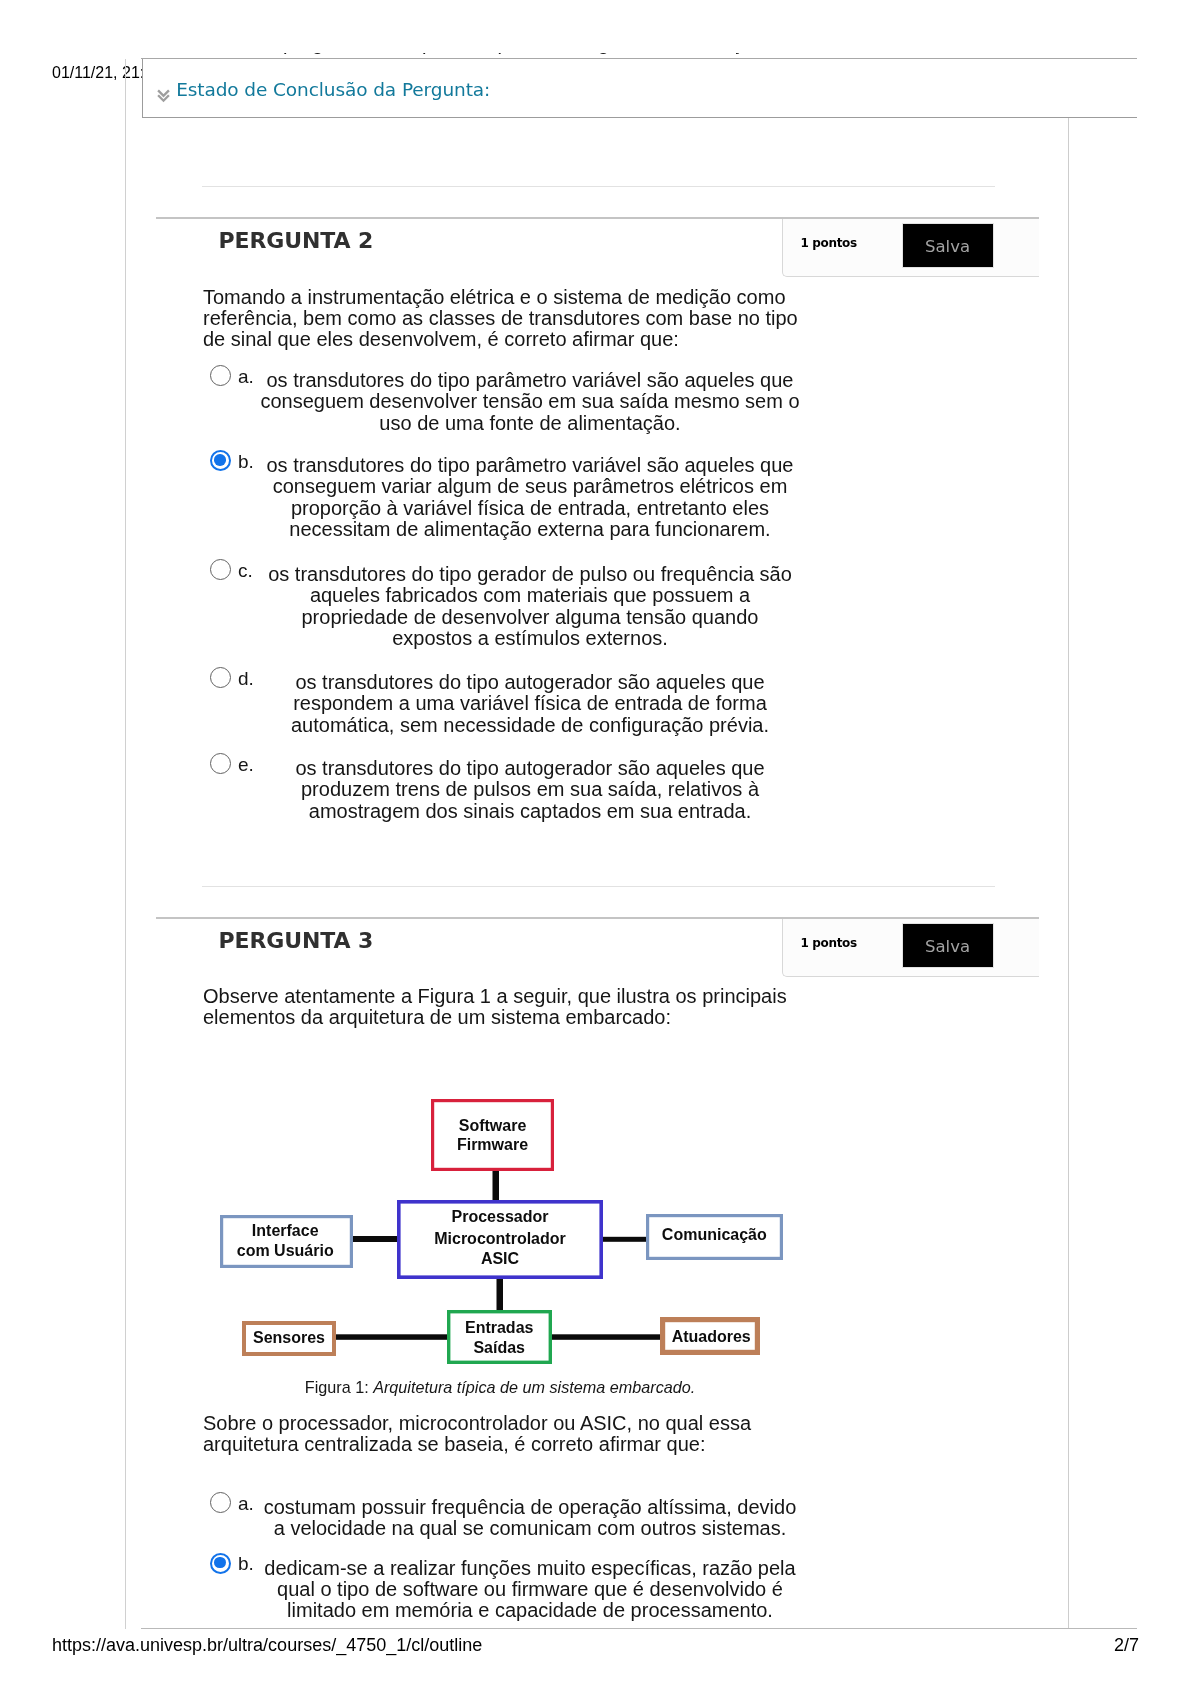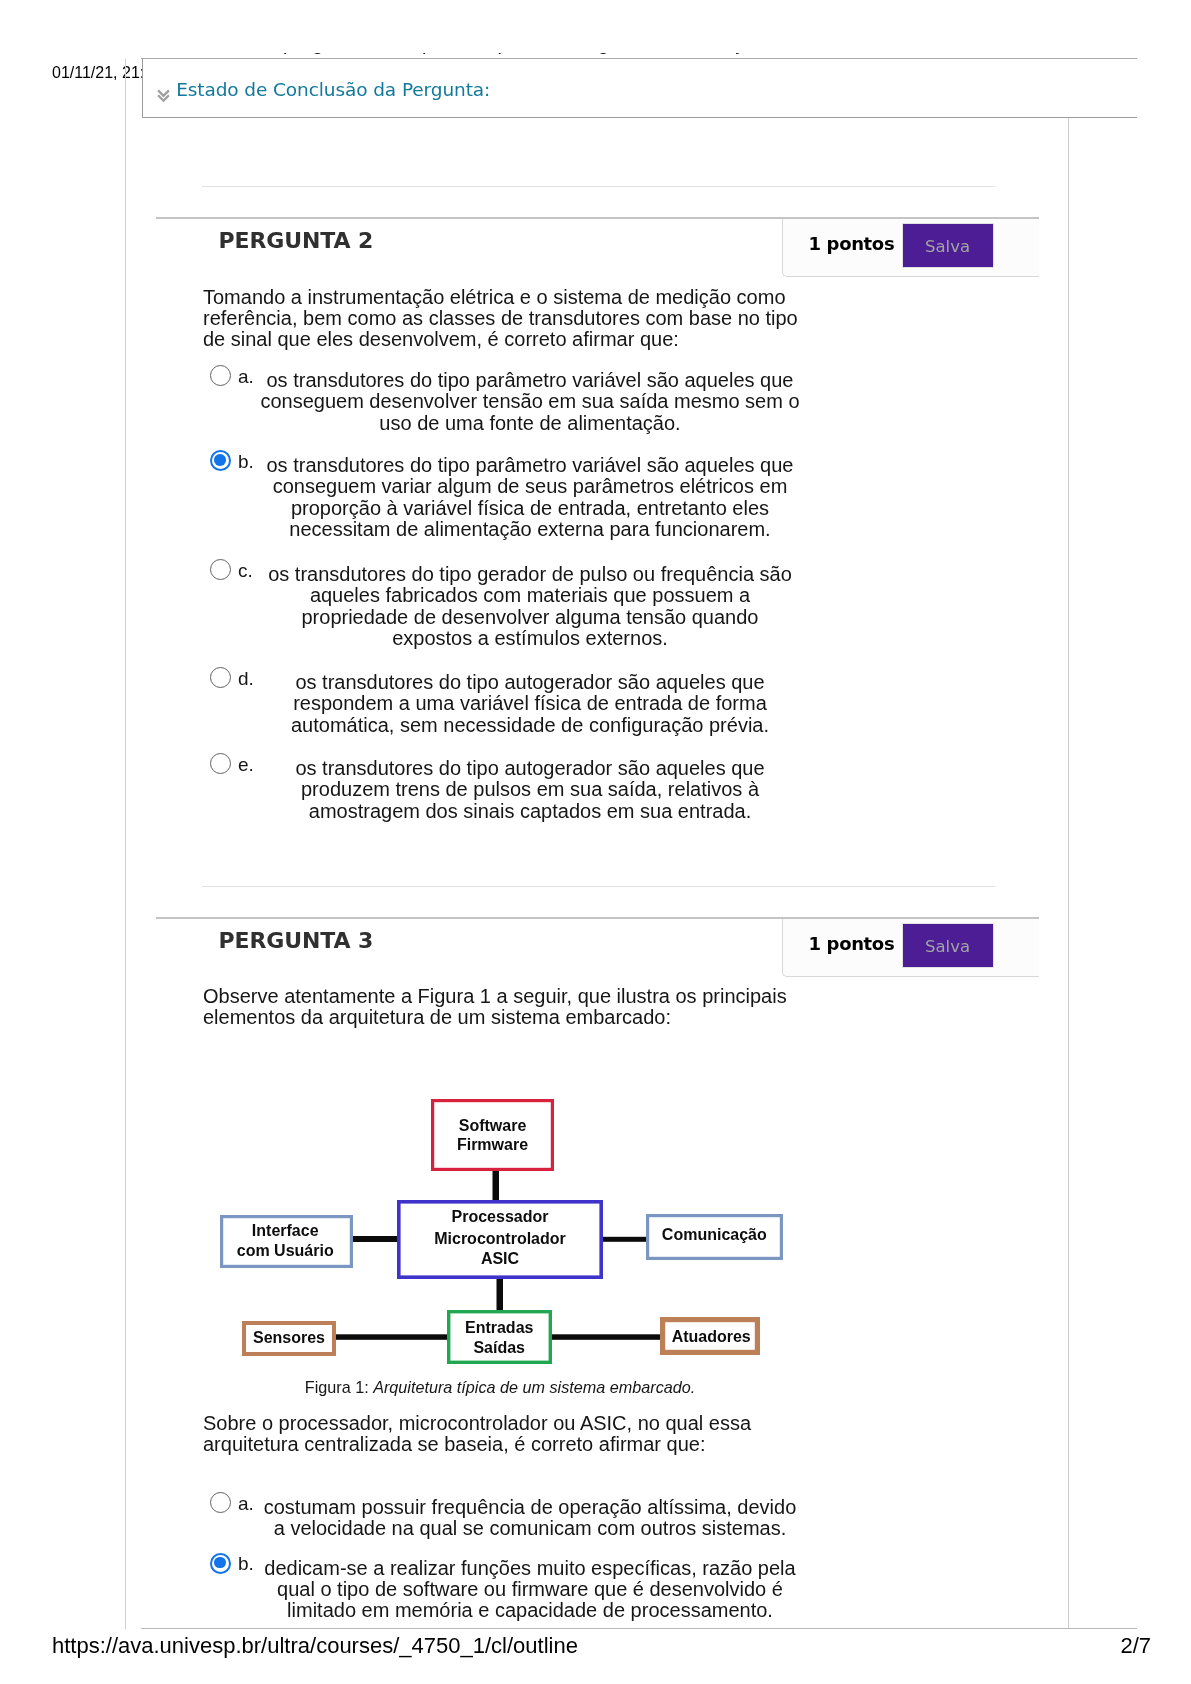--- a/index.html
+++ b/index.html
@@ -7,23 +7,23 @@
   body{width:1191px;height:1684px;background:#fff;
        font-family:"Liberation Sans",sans-serif;color:#000;
        position:relative;overflow:hidden;
        -webkit-font-smoothing:antialiased;}
   .page{position:absolute;left:0;top:0;width:1191px;height:1684px;}
 
   
   .hdr{position:absolute;top:28px;font-size:16px;line-height:18px;color:#000;white-space:nowrap;margin-top:36px;}
   .hdr-left{left:52px;}
   .hdr-center{left:510px;}
-  .ftr{position:absolute;top:1636px;font-size:22px;line-height:19px;color:#000;white-space:nowrap;}
+  .ftr{position:absolute;top:1636px;font-size:18px;line-height:19px;color:#000;white-space:nowrap;}
   .ftr-left{left:52px;}
-  .ftr-right{left:0;width:1139px;text-align:right;margin-left:12px;}
+  .ftr-right{left:0;width:1139px;text-align:right;}
 
   
   .vrule-left{position:absolute;left:125px;top:59px;width:1px;height:1570px;background:#d0d0d0;}
   .vrule-right{position:absolute;left:1068px;top:117px;width:1px;height:1512px;background:#cdcdcd;}
   .hrule-bottom{position:absolute;left:141px;top:1628px;width:996px;height:1.4px;background:#b9b9b9;}
 
   
   .cliptext{position:absolute;left:203px;top:53px;width:840px;height:5px;overflow:hidden;
             font-size:20px;line-height:21.4px;color:#161616;white-space:nowrap;}
   .cliptext span{position:relative;top:-20.4px;display:block;}
@@ -40,23 +40,23 @@
   
   .sep-light{position:absolute;height:1px;background:#e2e2e2;}
   .sep-dark{position:absolute;height:1.6px;background:#c4c4c4;}
 
   
   .q-title{position:absolute;font-family:"DejaVu Sans",sans-serif;font-weight:bold;
            font-size:22px;line-height:22px;color:#303030;letter-spacing:-0.1px;}
   .infobox{position:absolute;border:1px solid #d8d8d8;border-top:none;border-right:none;
            background:#fcfcfc;box-sizing:border-box;border-bottom-left-radius:5px;}
   .infobox .pts{position:absolute;left:17.5px;top:14.5px;font-family:"DejaVu Sans",sans-serif;
-                font-weight:bold;font-size:18px;line-height:21px;color:#000;letter-spacing:-0.35px;margin-left:8px;}
+                font-weight:bold;font-size:12px;line-height:21px;color:#000;letter-spacing:-0.35px;}
   .infobox .btn{position:absolute;left:118.5px;top:4.2px;width:92px;height:45px;
-                border:1px solid #e2e2e2;background:#4c1d95;box-sizing:border-box;}
+                border:1px solid #e2e2e2;background:#000000;box-sizing:border-box;}
   .infobox .btn span{position:absolute;left:0;top:12px;width:90px;text-align:center;
                      font-family:"DejaVu Sans",sans-serif;font-size:16.5px;line-height:22px;color:#a3a3a3;}
 
   .stem{position:absolute;left:203px;font-size:20px;line-height:21.4px;color:#161616;width:600px;}
 
   .opt{position:absolute;left:210px;}
   .radio{position:absolute;left:0;top:-5px;width:21px;height:21px;border-radius:50%;
          border:1.9px solid #626262;background:#fff;box-sizing:border-box;}
   .radio.on{border:2.4px solid #1273ea;background:#fff;}
   .radio.on::after{content:"";position:absolute;left:2.35px;top:2.35px;width:11.5px;height:11.5px;

